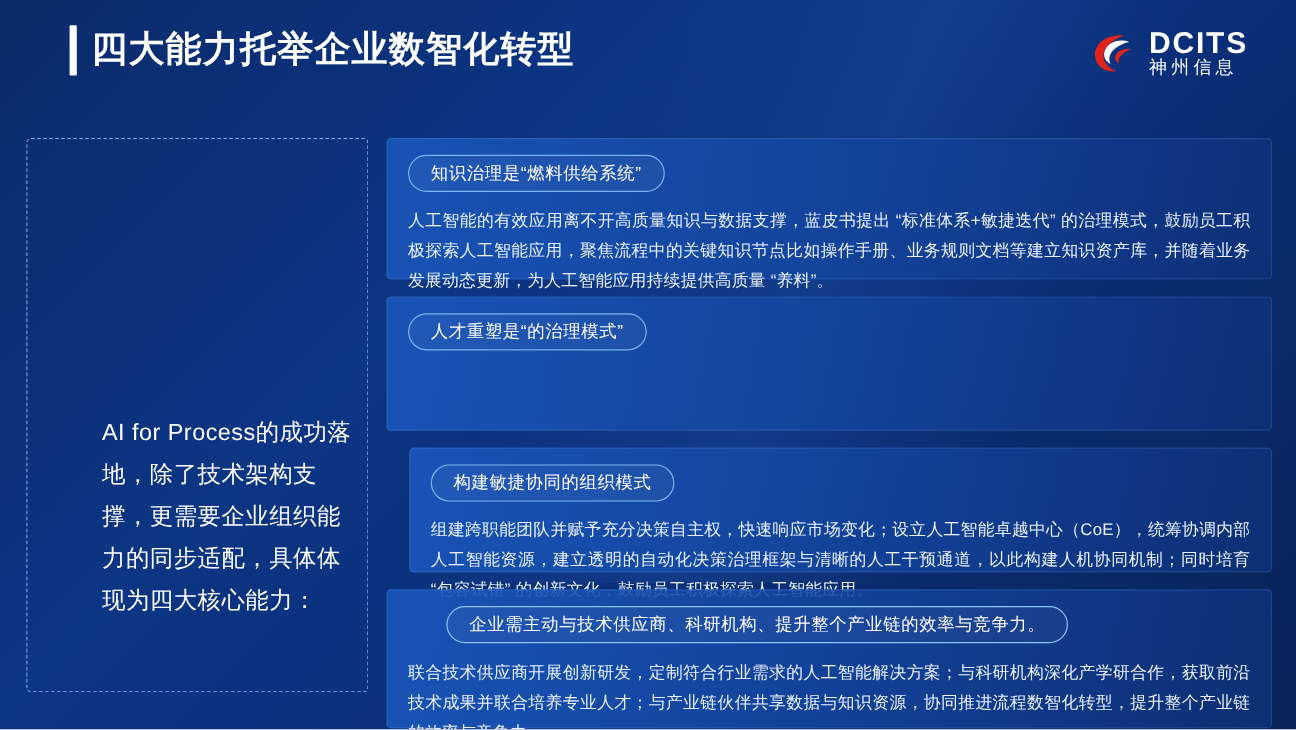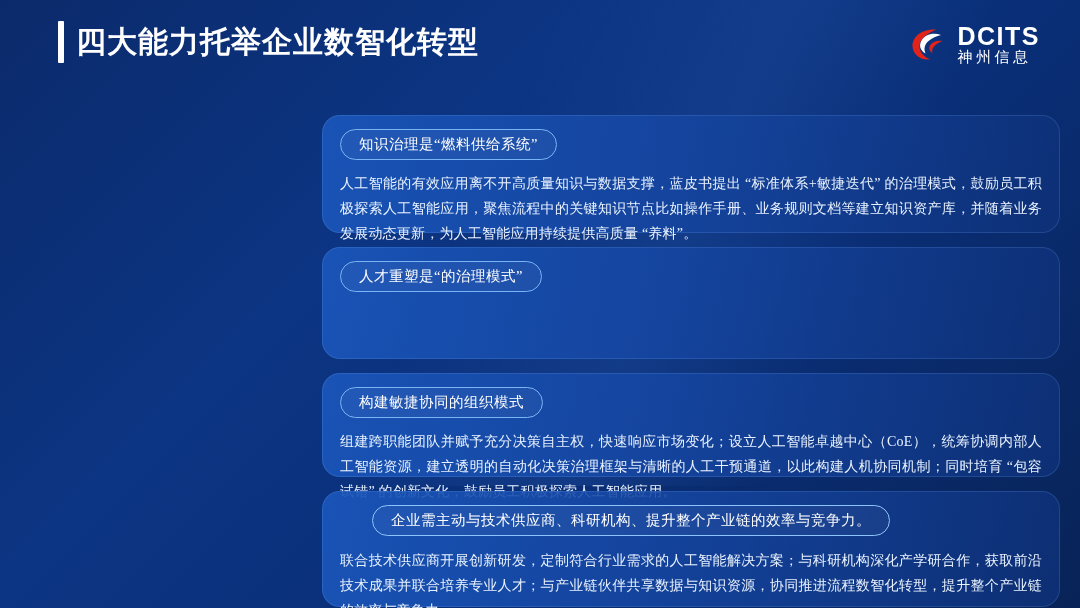--- a/index.html
+++ b/index.html
@@ -97,30 +97,29 @@
   }
 
   
   .cards {
     position: absolute;
     left: 322px; top: 115px;
     width: 738px;
   }
   .card {
     position: relative;
-    border-radius: 18px;
+    border-radius: 4px;
     background: linear-gradient(100deg, rgba(26,86,186,0.92) 0%, rgba(21,70,162,0.88) 45%, rgba(14,49,121,0.80) 100%);
     margin-bottom: 14px;
     padding: 14px 18px 14px 18px;
     box-shadow: inset 0 0 0 1px rgba(120,175,255,0.18);
-    font-family: Liberation Serif, serif;
   }
   .card.c1 { height: 118px; }
   .card.c2 { height: 112px; }
-  .card.c3 { height: 104px; }
+  .card.c3 { height: 104px; margin-left: 19px; }
   .card.c4 { height: 116px; margin-bottom: 0; }
 
   .pill {
     display: inline-block;
     border: 1.2px solid #79b4f5;
     border-radius: 16px;
     padding: 5px 18px;
     font-size: 14.5px;
     color: #ffffff;
     letter-spacing: 0.5px;
@@ -162,20 +161,23 @@
           <path d="M37.5 19 C32 18 27 20 25 23.5 C23.5 26.5 24.5 29.5 27.5 31 C26.5 28 27.5 25.5 30.5 23 C32.5 21.3 35 19.8 37.5 19 Z" fill="#e2231a"></path>
         </svg>
       </div>
       <div class="logo-text">
         <span class="logo-en">DCITS</span>
         <span class="logo-cn">神州信息</span>
       </div>
     </div>
   </div>
 
+  <div class="left-panel">
+    <div class="left-text">AI for Process的成功落地，除了技术架构支撑，更需要企业组织能力的同步适配，具体体现为四大核心能力：</div>
+  </div>
 
   <div class="cards">
 
     <div class="card c1">
       <span class="pill">知识治理是“燃料供给系统”</span>
       <div class="body">人工智能的有效应用离不开高质量知识与数据支撑，蓝皮书提出 “标准体系+敏捷迭代” 的治理模式，鼓励员工积极探索人工智能应用，聚焦流程中的关键知识节点比如操作手册、业务规则文档等建立知识资产库，并随着业务发展动态更新，为人工智能应用持续提供高质量 “养料”。</div>
     </div>
 
     <div class="card c2">
       <span class="pill">人才重塑是“的治理模式”</span>

